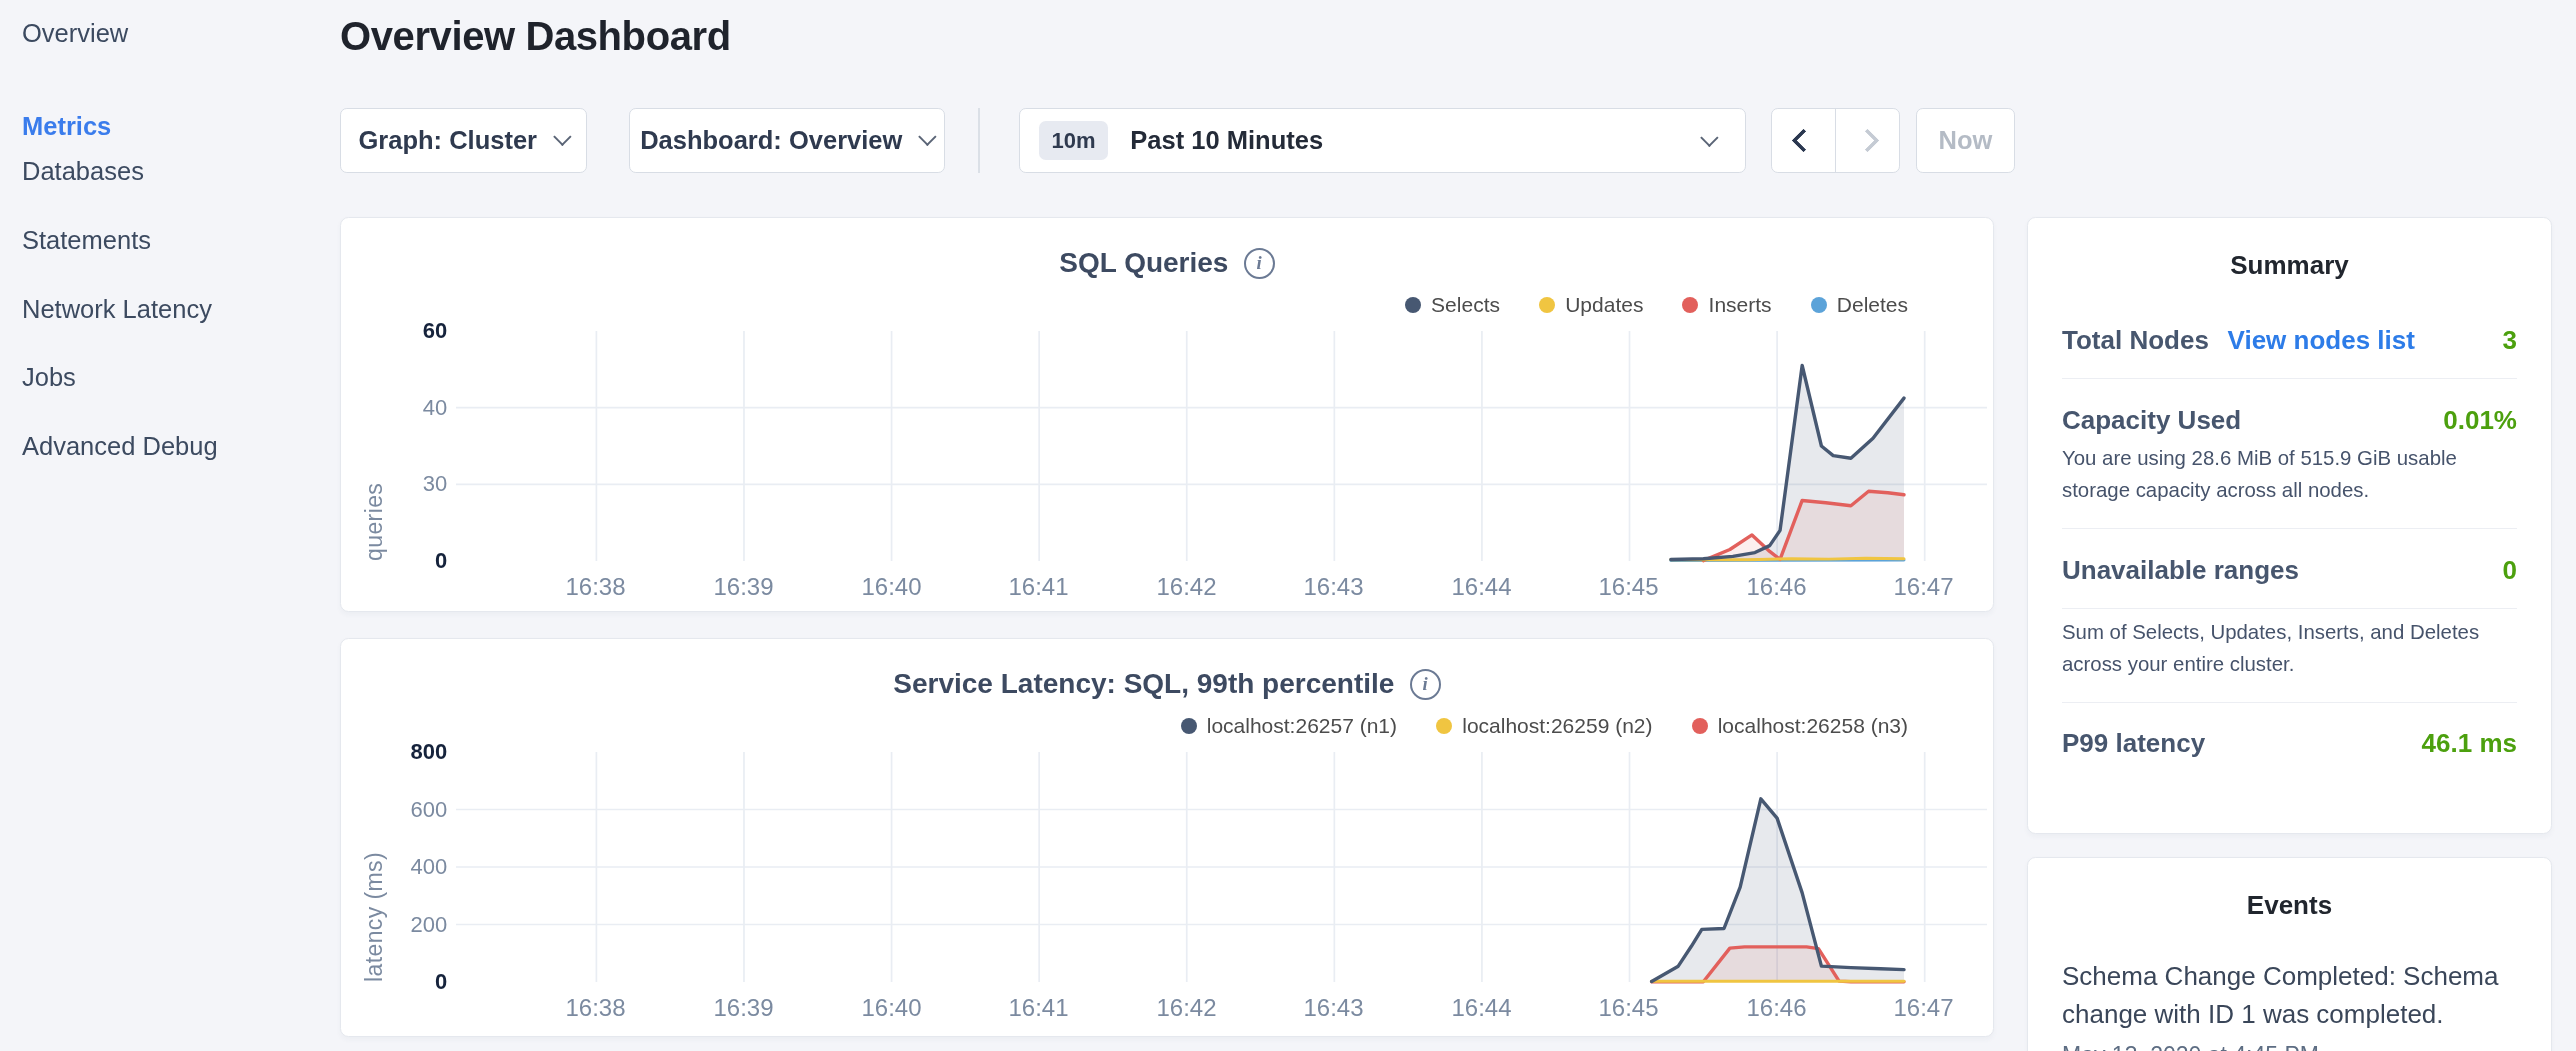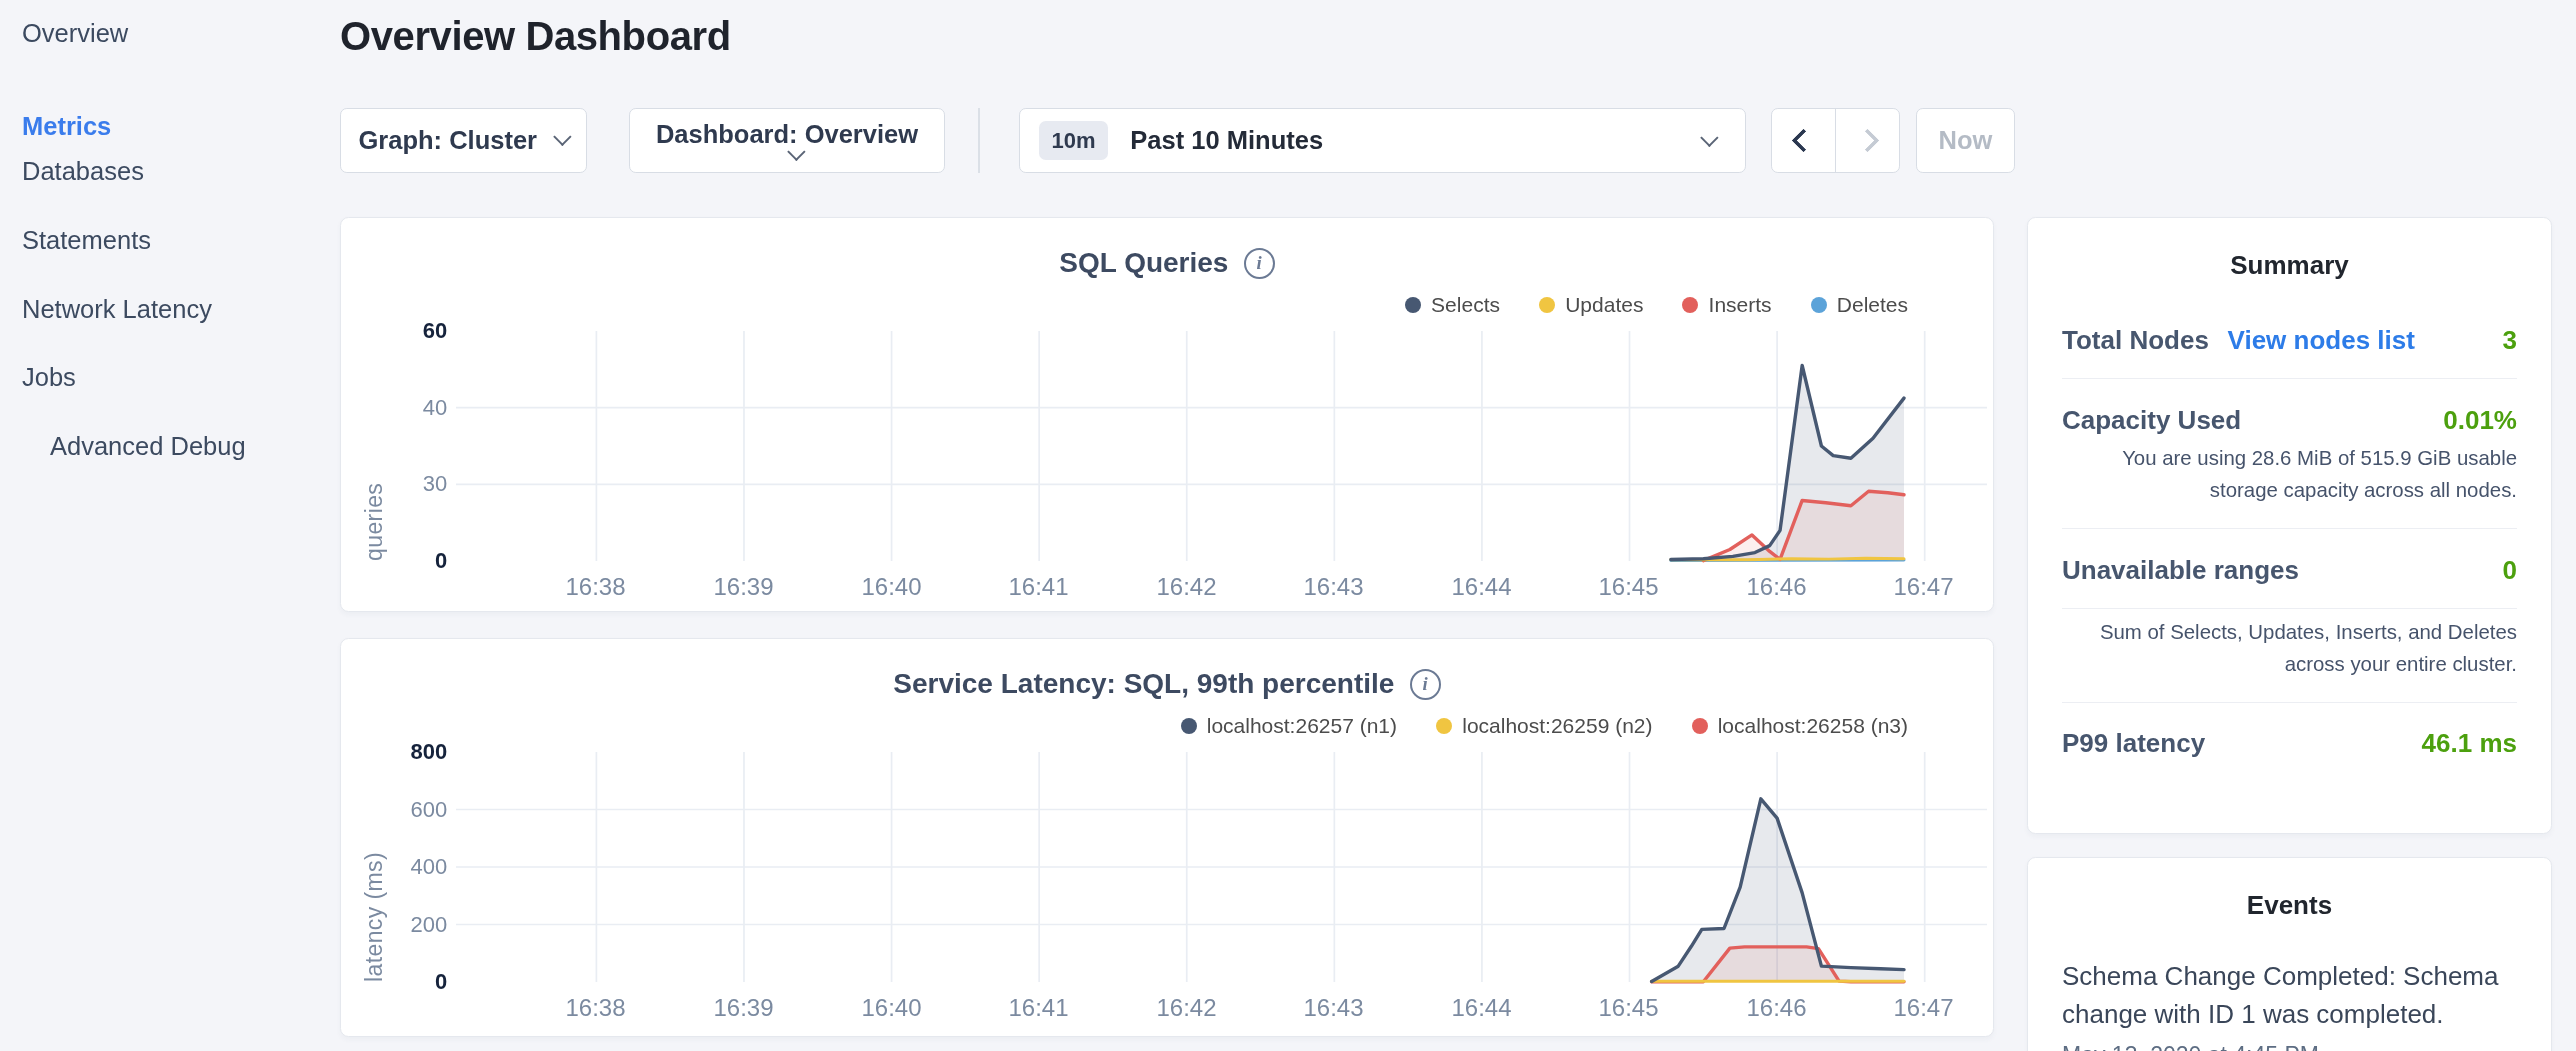--- a/index.html
+++ b/index.html
@@ -114,49 +114,49 @@
     padding-top:32px; text-align:center;
     font-size:26px; font-weight:700; color:#21262e;
   }
   .sum-rows { margin-top:18.7px; }
   .sum-row-block { border-bottom:1.7px solid #ecEEf3; }
   .sum-row-block:last-child { border-bottom:none;text-align:right; }
   .sum-row { display:flex; align-items:baseline; padding-top:25.5px; }
   .sum-label { font-size:26px; font-weight:700; color:#47566e; white-space:nowrap; }
   .sum-link { margin-left:18.7px; font-size:26px; font-weight:700; color:#2d7ce8; cursor:pointer; white-space:nowrap; }
   .sum-value { margin-left:auto; font-size:26px; font-weight:700; color:#4ca00e; white-space:nowrap; }
-  .sum-desc { margin-top:6.8px; font-size:20.4px; line-height:32px; color:#46536b;text-align:right; }
+  .sum-desc { margin-top:6.8px; font-size:20.4px; line-height:32px; color:#46536b; }
   .sum-pad { height:22px; }
 
   .event-item { margin-top:36px; }
   .event-text { font-size:26px; line-height:38px; color:#3a4659; }
   .event-time { margin-top:8.5px; font-size:23px; color:#5d6d83; }
 </style>
 </head>
 <body>
 
 <div class="app">
 
   <nav class="sidebar" id="sidebar">
       <div class="nav-item" style="top: 17px;">Overview</div>
       <div class="nav-item active" style="top: 86px;">Metrics</div>
       <div class="nav-item" style="top: 155px;">Databases</div>
       <div class="nav-item" style="top: 224px;">Statements</div>
       <div class="nav-item" style="top: 293px;">Network Latency</div>
       <div class="nav-item" style="top: 361px;">Jobs</div>
-      <div class="nav-item" style="top: 430px; margin-left: 28px;">Advanced Debug</div>
+      <div class="nav-item" style="top: 430px;">Advanced Debug</div>
     </nav>
 
   <h1 class="page-title">Overview Dashboard</h1>
 
   <div class="btn" style="left:340px; width:247px;">
     <span>Graph: Cluster</span>
     <span class="chev down dd-caret"></span>
   </div>
-  <div class="btn" style="left:629px; width:316px;flex-direction:column;">
+  <div class="btn" style="left:629px; width:316px;">
     <span>Dashboard: Overview</span>
     <span class="chev down dd-caret"></span>
   </div>
   <div class="toolbar-divider"></div>
   <div class="btn time-selector">
     <span class="time-badge">10m</span>
     <span class="time-label">Past 10 Minutes</span>
     <span class="chev down time-caret"></span>
   </div>
   <div class="arrow-group">

